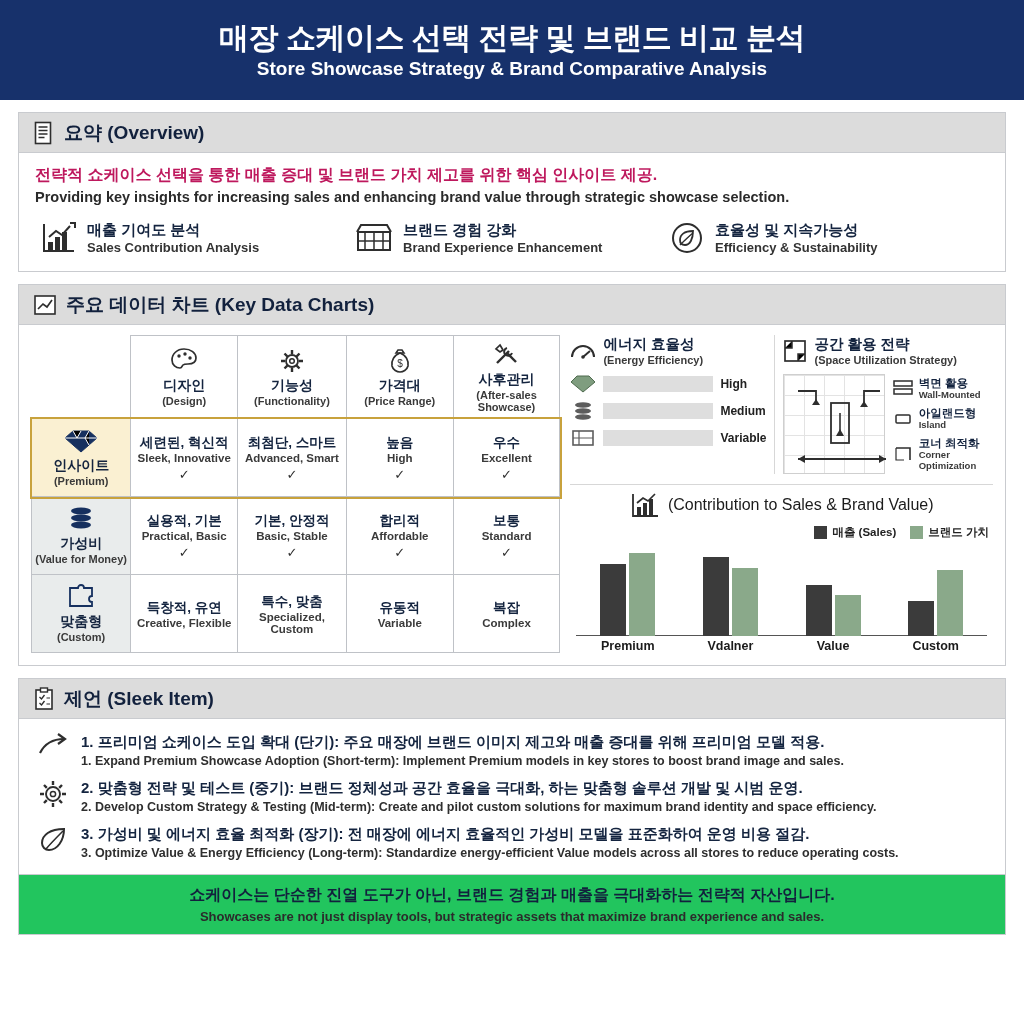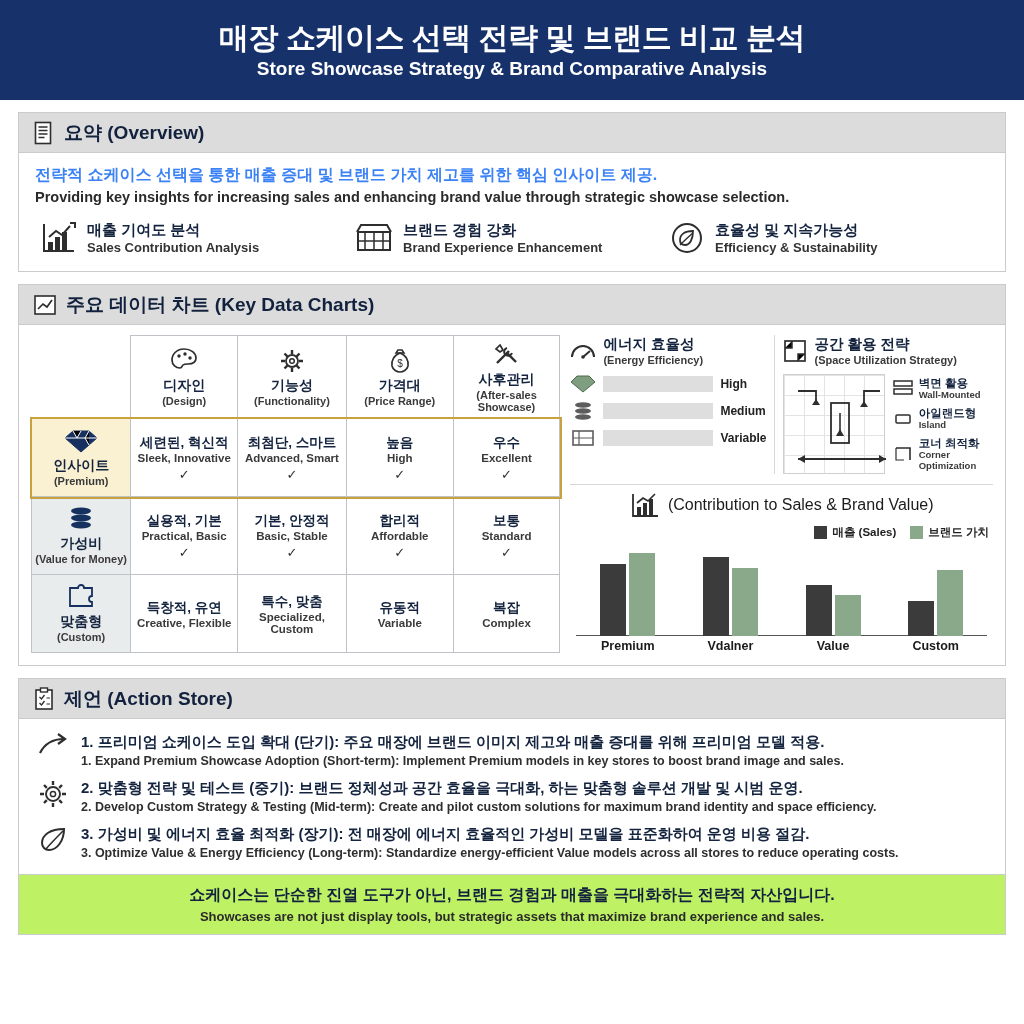--- a/index.html
+++ b/index.html
@@ -41,21 +41,21 @@
     display: flex; align-items: center; gap: 9px;
     padding: 6px 14px;
     height: 40px;
   }
   .sec-head .title {
     font-size: 19px; font-weight: bold; color: #12213d;
   }
   .sec-body { padding: 12px 16px 14px 16px; }
 
   
-  .ov-ko { font-size: 16px; font-weight: bold; color: #3b82f6; }
+  .ov-ko { font-size: 16px; font-weight: bold; color: #be185d; }
   .ov-en { font-size: 14.5px; font-weight: bold; color: #2a2a2a; margin-top: 3px; }
   .ov-items {
     display: flex; justify-content: space-between;
     margin-top: 16px; padding: 0 6px 2px 6px;
   }
   .ov-item { display: flex; align-items: center; gap: 10px; width: 320px; }
   .ov-item .txt .k { font-size: 15px; font-weight: bold; color: #14243f; }
   .ov-item .txt .e { font-size: 13px; font-weight: bold; color: #333; }
 
   
@@ -125,21 +125,21 @@
   .grp { display: flex; align-items: flex-end; gap: 3px; }
   .bar { width: 26px; }
   .xlabels { display: flex; justify-content: space-around; margin: 3px 6px 0 6px; }
   .xlabels div { font-size: 12.5px; font-weight: bold; color: #1b1b1b; width: 25%; text-align: center; }
 
   
   .ai-row { display: flex; align-items: flex-start; gap: 12px; margin-bottom: 11px; }
   .ai-txt .k { font-size: 15px; font-weight: bold; color: #14243f; }
   .ai-txt .e { font-size: 12.5px; font-weight: bold; color: #2f2f2f; margin-top: 2px; }
   .footer-band {
-    background: #bef264; border-top: 1px solid #c9cbcf;
+    background: #22c55e; border-top: 1px solid #c9cbcf;
     padding: 10px 8px; text-align: center;
   }
   .footer-band .k { font-size: 16px; font-weight: bold; color: #12213d; }
   .footer-band .e { font-size: 13px; font-weight: bold; color: #2b2b2b; margin-top: 3px; }
 
   svg { display: block; }
 </style>
 </head>
 <body>
 
@@ -581,21 +581,21 @@
       <span>
         <svg width="22" height="24" viewBox="0 0 22 24">
           <rect x="3" y="3" width="16" height="19" fill="#fff" stroke="#2e2e2e" stroke-width="1.6"></rect>
           <rect x="7.5" y="1" width="7" height="4" fill="#fff" stroke="#2e2e2e" stroke-width="1.4"></rect>
           <path d="M6.5 10l2 2 3-4M6.5 16l2 2 3-4" stroke="#2e2e2e" stroke-width="1.3" fill="none"></path>
           <path d="M13.5 11h3.5M13.5 17h3.5" stroke="#2e2e2e" stroke-width="1.2"></path>
         </svg>
       </span>
       <span class="title">
         <span>제언</span>
-        <span>(Action Store)</span>
+        <span>(Sleek Item)</span>
       </span>
     </div>
 
     <div class="sec-body" style="padding:14px 18px 8px 18px;">
       <div class="ai-row">
         <span>
           <svg width="32" height="28" viewBox="0 0 32 28">
             <path d="M3 20c6-12 16-14 24-14" fill="none" stroke="#2e2e2e" stroke-width="2.2"></path>
             <path d="M21 1l7 5-7 5" fill="none" stroke="#2e2e2e" stroke-width="2.2"></path>
           </svg>

